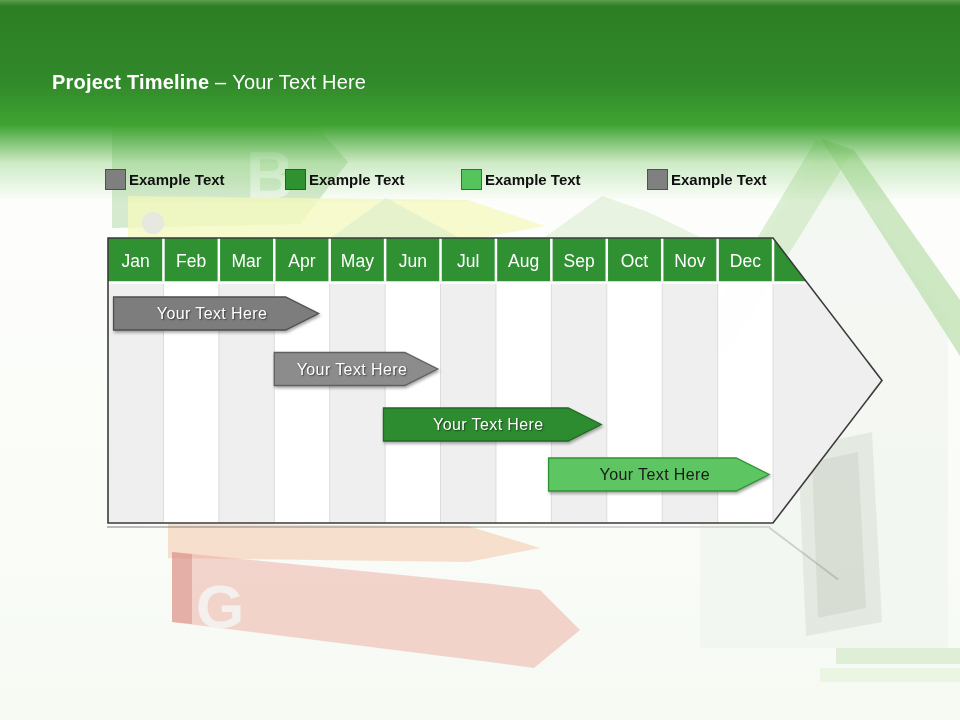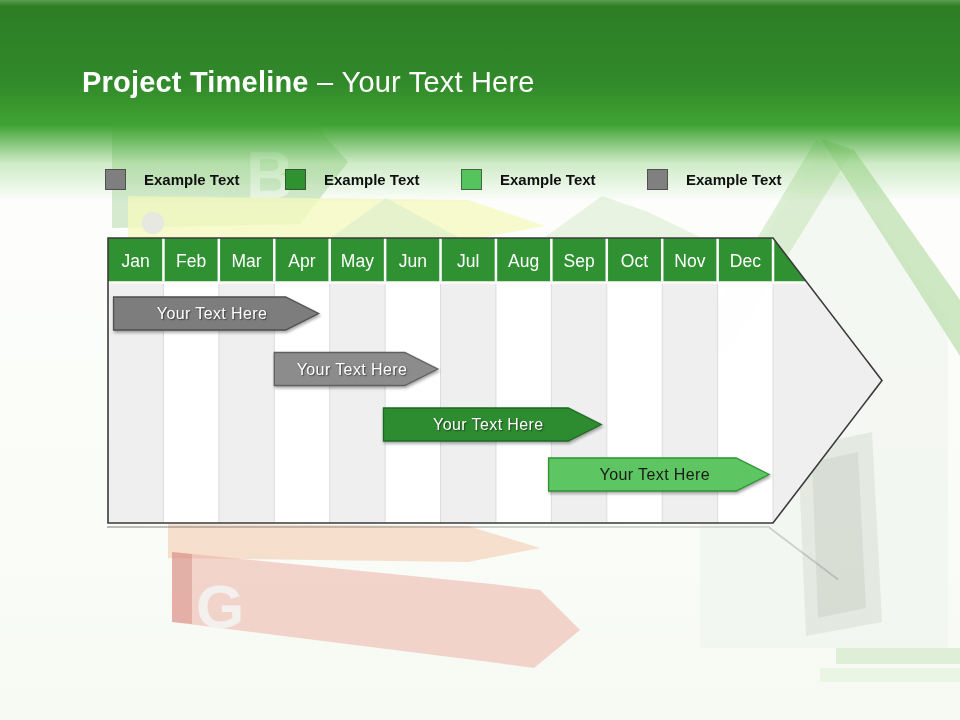--- a/index.html
+++ b/index.html
@@ -11,28 +11,28 @@
   
   .bg-art{position:absolute; left:0; top:0; z-index:0;}
   
   .header-banner{
     position:absolute; left:0; top:0; width:960px; height:215px; z-index:1;
     background:linear-gradient(180deg,
       #5a9d4e 0%, #2d7e24 3%, #31892a 38%, #3fa332 58%,
       rgba(120,200,100,0.35) 76%, rgba(255,255,255,0) 94%);
   }
   .page-title{
-    position:absolute; left:82px; top:60px; margin:0; z-index:2;
-    color:#ffffff; font-size:29px; line-height:44px; font-weight:400;
+    position:absolute; left:52px; top:60px; margin:0; z-index:2;
+    color:#ffffff; font-size:20px; line-height:44px; font-weight:400;
     letter-spacing:.2px; white-space:nowrap;
   }
   .page-title .t-bold{font-weight:700;}
   
   .legend{position:absolute; left:0; top:169px; width:960px; height:24px; z-index:2;}
-  .legend-item{position:absolute; top:0; display:flex; align-items:center; gap:18px;}
+  .legend-item{position:absolute; top:0; display:flex; align-items:center; gap:3px;}
   .swatch{width:21px; height:21px; box-sizing:border-box; border:1px solid rgba(55,55,55,.65); flex:0 0 auto;}
   .legend-label{font-weight:700; font-size:15px; color:#101010; white-space:nowrap;}
   
   .gantt{position:absolute; left:105px; top:235px; z-index:3;}
   .month-label{fill:#ffffff; font-size:17.5px; font-family:"Liberation Sans",sans-serif;}
   .bar-shape{filter:drop-shadow(1.5px 2px 1.5px rgba(0,0,0,0.35));}
   .bar-text{font-size:16px; letter-spacing:.4px; font-family:"Liberation Sans",sans-serif;}
   .bar-text.light{text-shadow:1px 1px 1.5px rgba(0,0,0,.55);}
   .bg-letter{font-family:"Liberation Sans",sans-serif; font-weight:700;}
   

